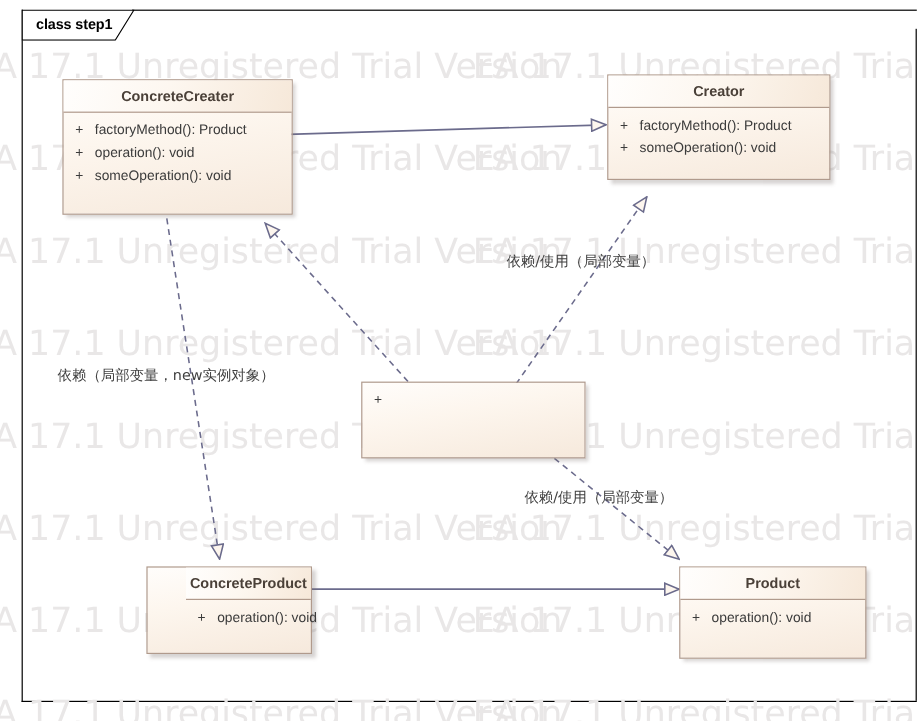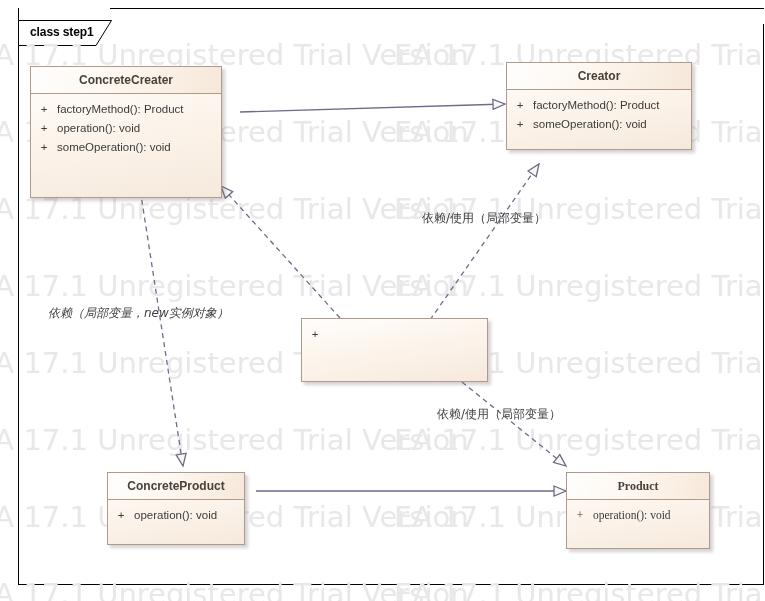--- a/index.html
+++ b/index.html
@@ -29,21 +29,20 @@
   .frame-right { left: 763px; top: 24px;  width: 1px; height: 560px; }
   .frame-top-right { left: 110px; top: 8px; width: 654px; height: 1px; }
 
   
   .title-tab {
     position: absolute;
     left: 18px;
     top: 8px;
     width: 94px;
     height: 26px;
-    margin-top: 12px;
   }
   .title-tab .tab-shape {
     position: absolute;
     inset: 0;
   }
   .title-tab .tab-label {
     position: absolute;
     left: 12px;
     top: 5px;
     font-size: 12px;
@@ -196,25 +195,25 @@
     </g>
 
     <g>
       <line x1="139" y1="182" x2="183" y2="466" stroke="#6b6b8c" stroke-width="1.3" stroke-dasharray="5,4" marker-end="url(#hollowTri)"></line>
     </g>
   </svg>
 
 
   <div class="edge-label" style="left:422px; top:210px;">依赖/使用（局部变量）</div>
 
-  <div class="edge-label" style="left:48px; top:305px;font-style:italic;">依赖（局部变量，new实例对象）</div>
+  <div class="edge-label" style="left:48px; top:305px;">依赖（局部变量，new实例对象）</div>
 
   <div class="edge-label" style="left:437px; top:406px;">依赖/使用（局部变量）</div>
 
-  <div class="uml-class" style="left:30px; top:66px; width:192px; height:132px;">
+  <div class="uml-class" style="left:52px; top:66px; width:192px; height:113px;">
     <div class="cls-header">ConcreteCreater</div>
     <div class="cls-body">
       <div class="member">
         <span class="vis">+</span>
         <span class="sig">factoryMethod(): Product</span>
       </div>
       <div class="member">
         <span class="vis">+</span>
         <span class="sig">operation(): void</span>
       </div>
@@ -240,31 +239,31 @@
   </div>
 
   <div class="uml-class" style="left:301px; top:318px; width:187px; height:64px;">
     <div class="cls-body">
       <div class="member">
         <span class="vis">+</span>
       </div>
     </div>
   </div>
 
-  <div class="uml-class" style="left:107px; top:472px; width:138px; height:73px;">
+  <div class="uml-class" style="left:122px; top:472px; width:138px; height:73px;padding-left:32px;">
     <div class="cls-header">ConcreteProduct</div>
     <div class="cls-body">
       <div class="member">
         <span class="vis">+</span>
         <span class="sig">operation(): void</span>
       </div>
     </div>
   </div>
 
-  <div class="uml-class" style="left:566px; top:472px; width:144px; height:77px;font-family:Liberation Serif, serif;">
+  <div class="uml-class" style="left:566px; top:472px; width:156px; height:77px;">
     <div class="cls-header">Product</div>
     <div class="cls-body">
       <div class="member">
         <span class="vis">+</span>
         <span class="sig">operation(): void</span>
       </div>
     </div>
   </div>
 
 </div>

